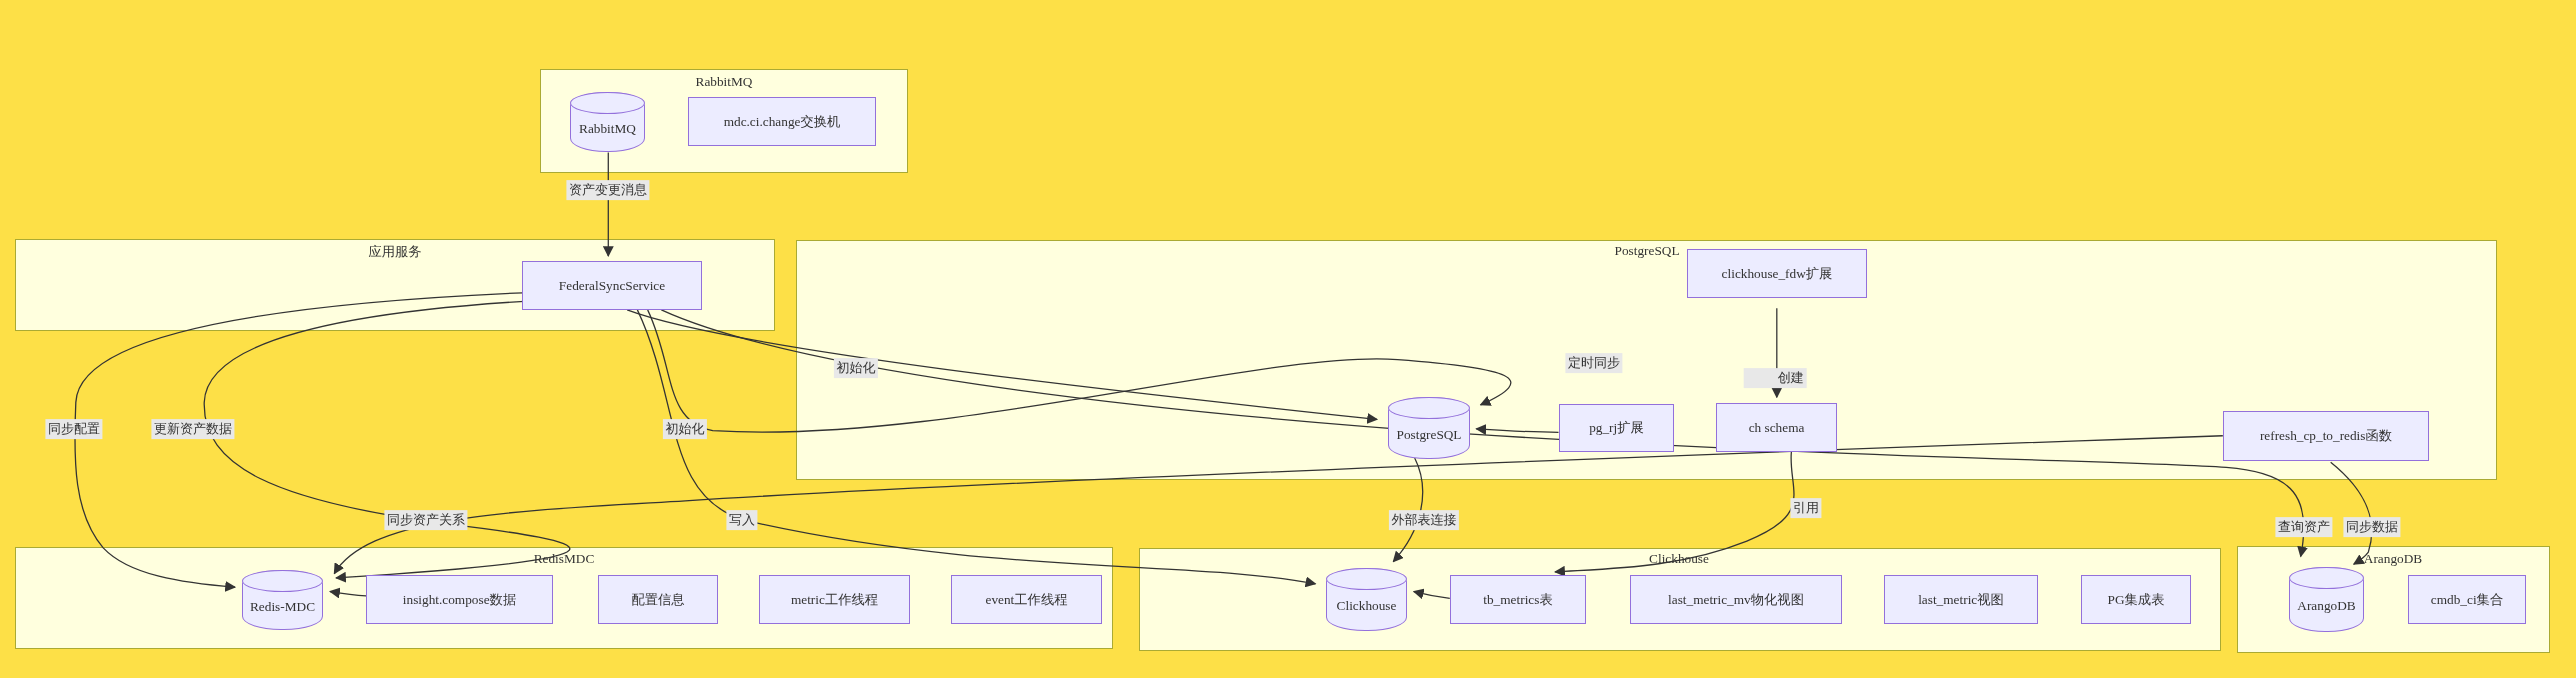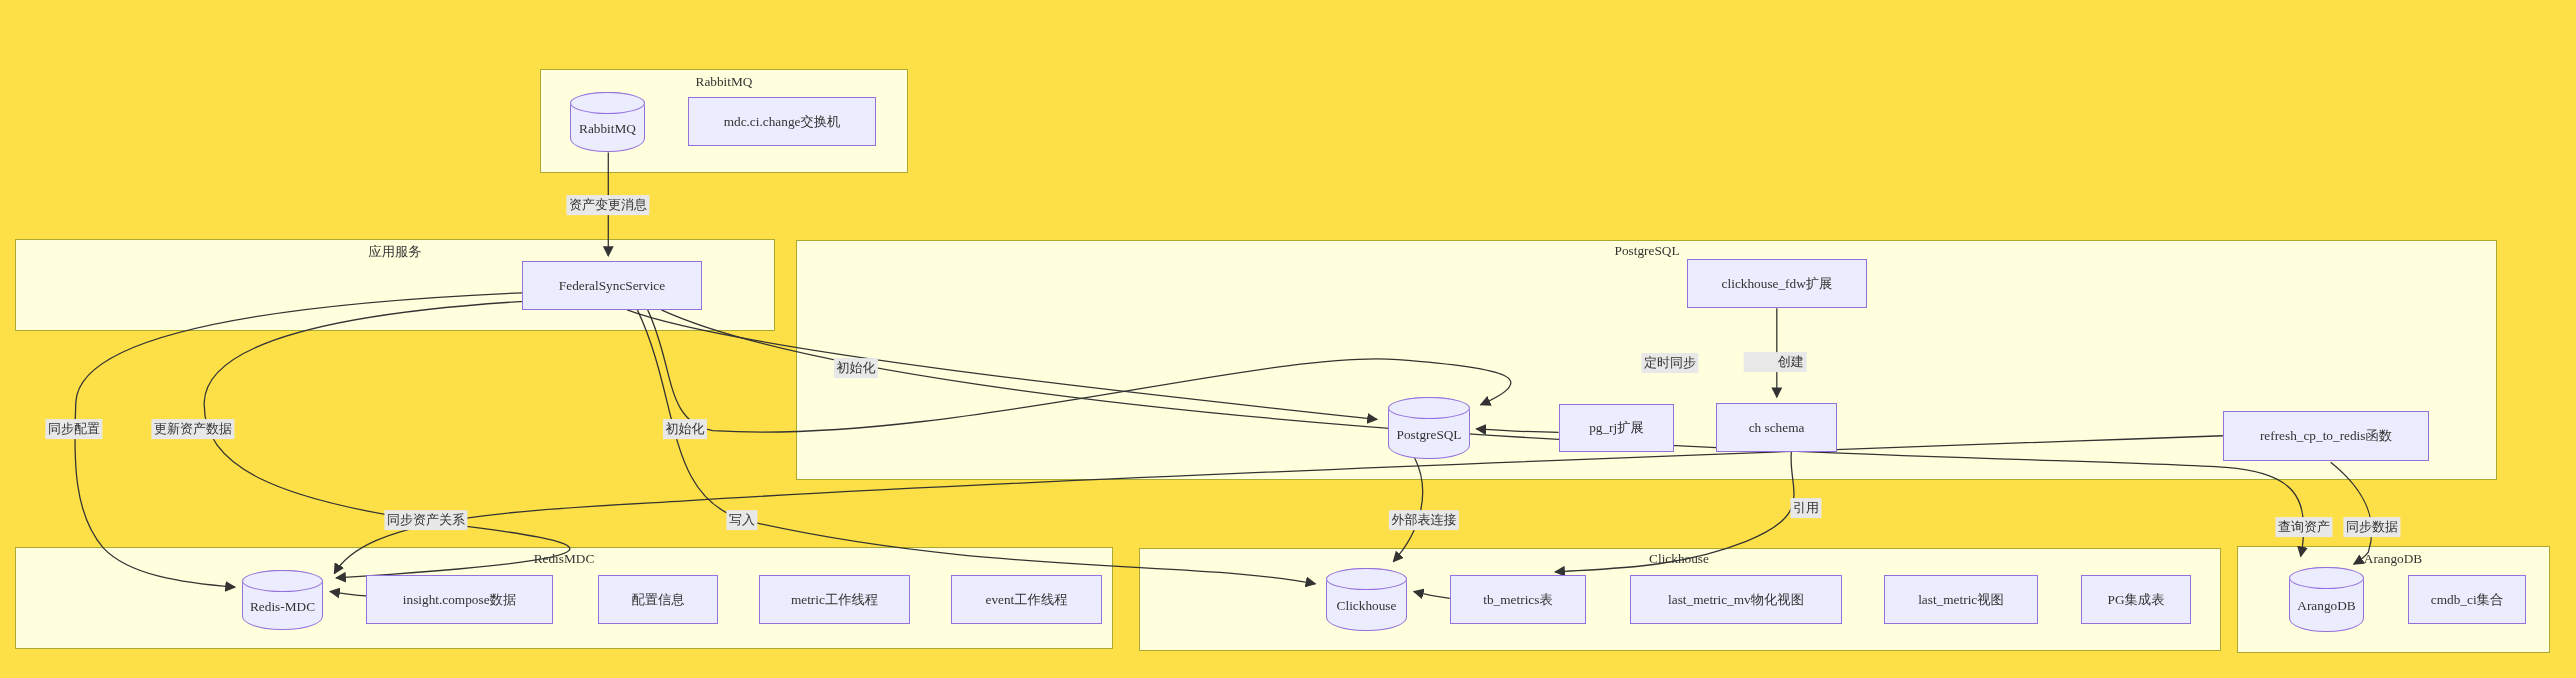--- a/index.html
+++ b/index.html
@@ -91,21 +91,21 @@
       <span>RabbitMQ</span>
     </div>
   <div class="node" style="left:522px;top:261px;width:180px;height:49px;">
       <span>FederalSyncService</span>
     </div>
 
   <div class="node" style="left:688px;top:97px;width:188px;height:49px;">
       <span>mdc.ci.change交换机</span>
     </div>
 
-  <div class="node" style="left:1687px;top:259px;width:180px;height:49px;align-items:center;">
+  <div class="node" style="left:1687px;top:249px;width:180px;height:49px;align-items:center;">
       <span>clickhouse_fdw扩展</span>
     </div>
   <div class="node cylinder" style="left:1388px;top:397px;width:82px;height:62px;">
       <span>PostgreSQL</span>
     </div>
   <div class="node" style="left:1559px;top:404px;width:115px;height:48px;">
       <span>pg_rj扩展</span>
     </div>
   <div class="node" style="left:1716px;top:403px;width:121px;height:49px;">
       <span>ch schema</span>
@@ -146,27 +146,27 @@
       <span>PG集成表</span>
     </div>
 
   <div class="node cylinder" style="left:2289px;top:567px;width:75px;height:65px;">
       <span>ArangoDB</span>
     </div>
   <div class="node" style="left:2408px;top:575px;width:118px;height:49px;">
       <span>cmdb_ci集合</span>
     </div>
 
-  <div class="edge-label" style="left:608px;top:205px;">资产变更消息</div>
+  <div class="edge-label" style="left:608px;top:190px;">资产变更消息</div>
   <div class="edge-label" style="left:74px;top:429px;">同步配置</div>
   <div class="edge-label" style="left:193px;top:429px;">更新资产数据</div>
   <div class="edge-label" style="left:856px;top:368px;">初始化</div>
   <div class="edge-label" style="left:685px;top:429px;">初始化</div>
-  <div class="edge-label" style="left:1670px;top:363px;">定时同步</div>
-  <div class="edge-label" style="left:1775px;top:362px;padding-left:34px;">创建</div>
+  <div class="edge-label" style="left:1594px;top:363px;">定时同步</div>
+  <div class="edge-label" style="left:1775px;top:378px;padding-left:34px;">创建</div>
   <div class="edge-label" style="left:426px;top:520px;">同步资产关系</div>
   <div class="edge-label" style="left:694px;top:520px;margin-left:48px;">写入</div>
   <div class="edge-label" style="left:1424px;top:520px;">外部表连接</div>
   <div class="edge-label" style="left:1806px;top:508px;">引用</div>
   <div class="edge-label" style="left:2304px;top:527px;">查询资产</div>
   <div class="edge-label" style="left:2372px;top:527px;">同步数据</div>
 
 </div>
 
 

